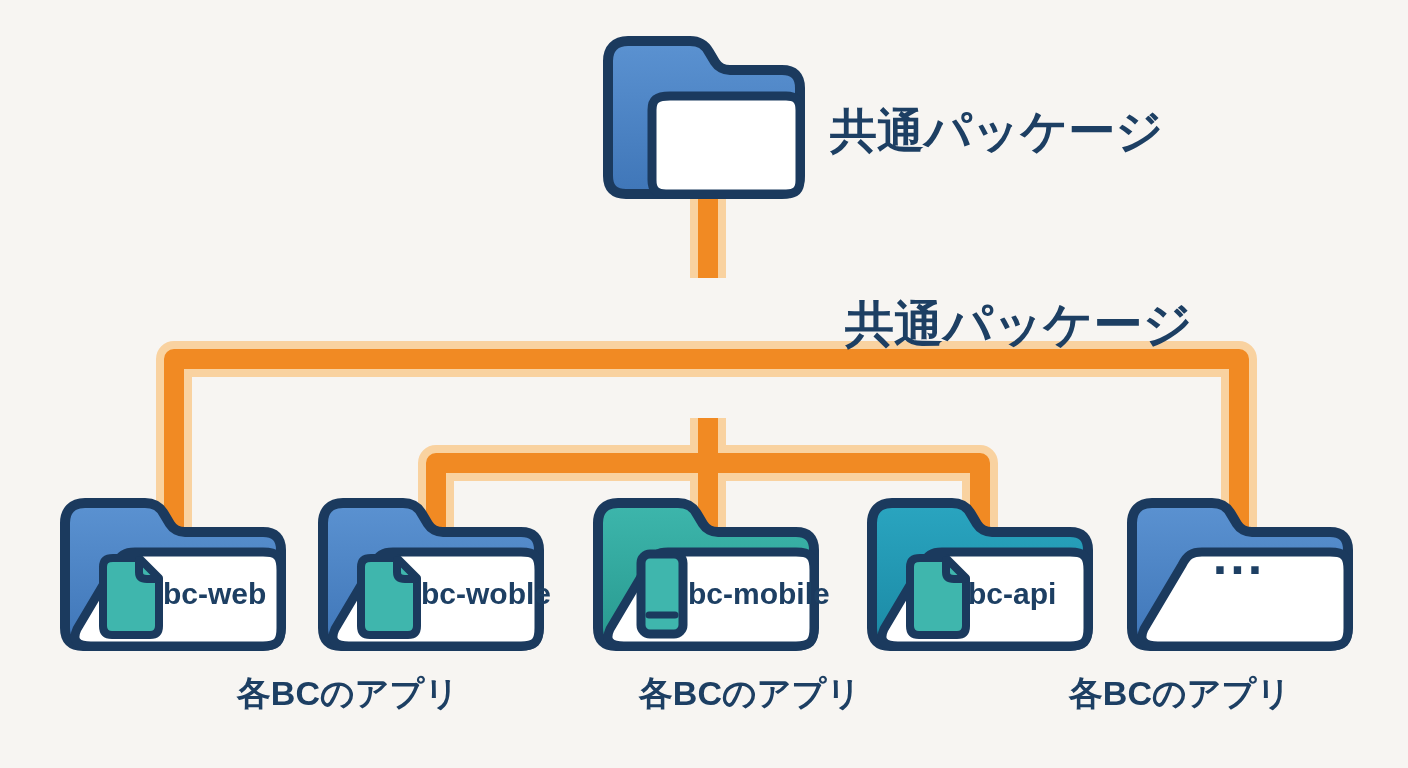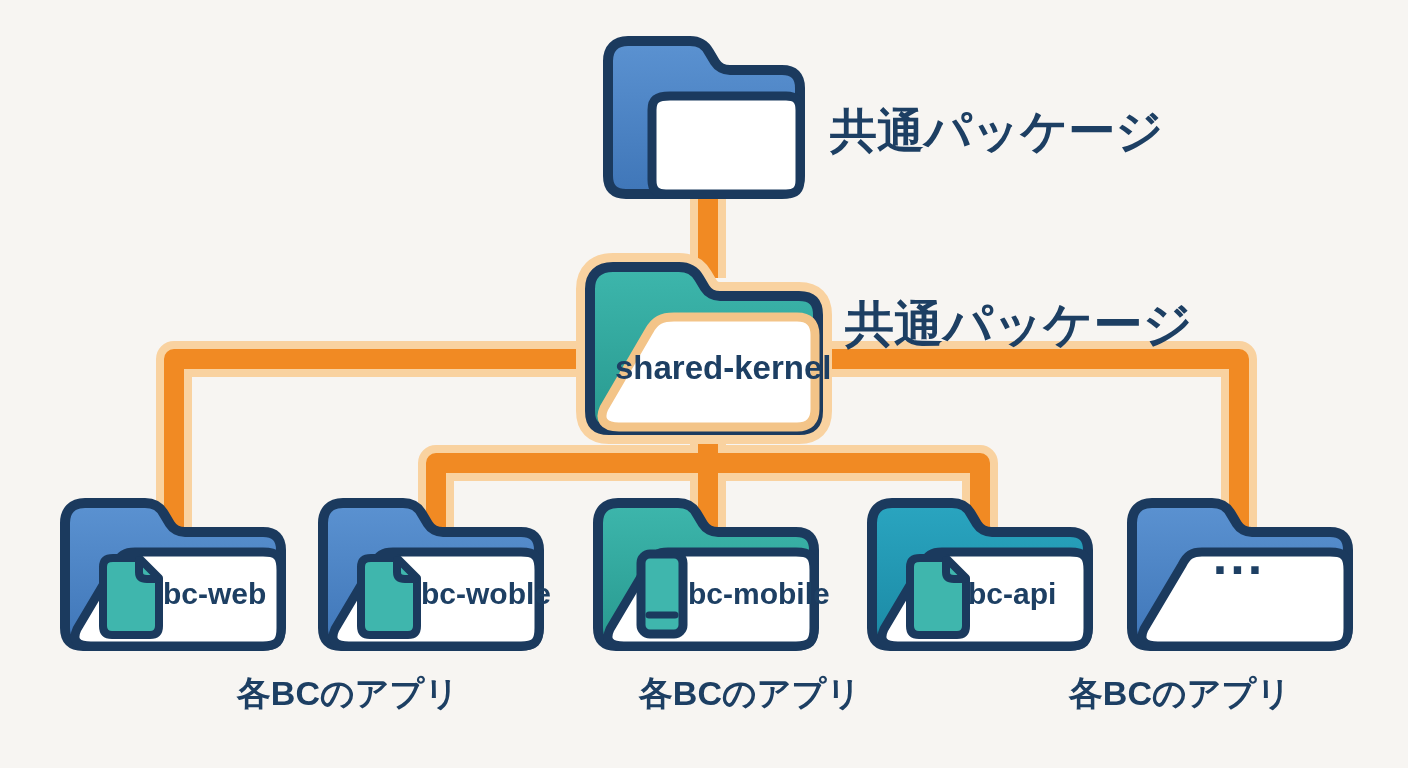--- a/index.html
+++ b/index.html
@@ -78,28 +78,20 @@
   </svg>
 
   <div class="folder blue" style="left:598px;top:28px;width:210px;height:172px;">
     <svg viewBox="0 0 210 172">
       <path class="back" d="M30 13 L92 13 C102 13 107 17 111 24 L117 34 C120 39 126 42 132 42 L184 42 C196 42 202 48 202 60 L202 148 C202 160 196 166 184 166 L28 166 C16 166 10 160 10 148 L10 33 C10 21 17 13 30 13 Z"></path>
       <path class="front" d="M72 68 L188 68 C198 68 202 72 202 82 L202 152 C202 162 198 166 188 166 L68 166 C58 166 54 162 54 152 L54 82 C54 72 58 68 72 68 Z"></path>
     </svg>
   </div>
   <div class="txt title-main">共通パッケージ</div>
 
-  <div class="folder teal shared" style="left:579px;top:251px;width:250px;height:190px;">
-    <svg viewBox="0 0 250 190">
-      <path class="shared-glow" d="M34 16 L100 16 C110 16 116 20 120 27 L126 37 C129 42 135 45 141 45 L220 45 C233 45 239 51 239 64 L239 160 C239 173 233 179 220 179 L30 179 C17 179 11 173 11 160 L11 38 C11 24 19 16 34 16 Z"></path>
-      <path class="back" d="M34 16 L100 16 C110 16 116 20 120 27 L126 37 C129 42 135 45 141 45 L220 45 C233 45 239 51 239 64 L239 160 C239 173 233 179 220 179 L30 179 C17 179 11 173 11 160 L11 38 C11 24 19 16 34 16 Z"></path>
-      <path class="front" d="M95 66 L218 66 C230 66 236 72 236 84 L236 158 C236 170 230 176 218 176 L40 176 C24 176 20 168 25 157 L70 80 C76 69 83 66 95 66 Z"></path>
-    </svg>
-    <div class="folder-name shared-name">shared-kernel</div>
-  </div>
   <div class="txt title-shared">共通パッケージ</div>
 
   <div class="folder blue" style="left:55px;top:490px;width:234px;height:162px;">
     <svg viewBox="0 0 234 162">
       <path class="back" d="M30 13 L90 13 C100 13 105 17 109 24 L115 34 C118 39 124 42 130 42 L208 42 C220 42 226 48 226 60 L226 138 C226 150 220 156 208 156 L28 156 C16 156 10 150 10 138 L10 33 C10 21 17 13 30 13 Z"></path>
       <path class="front" d="M80 62 L208 62 C222 62 226 66 226 80 L226 138 C226 152 222 156 208 156 L36 156 C21 156 17 150 22 139 L60 75 C65 65 70 62 80 62 Z"></path>
       <g>
         <path class="doc" d="M58 68 L84 68 L104 88 L104 136 C104 142 101 145 95 145 L57 145 C51 145 48 142 48 136 L48 77 C48 71 51 68 58 68 Z"></path>
         <path class="doc-fold" d="M84 70 L84 82 C84 87 87 89 92 89 L102 89"></path>
       </g>

